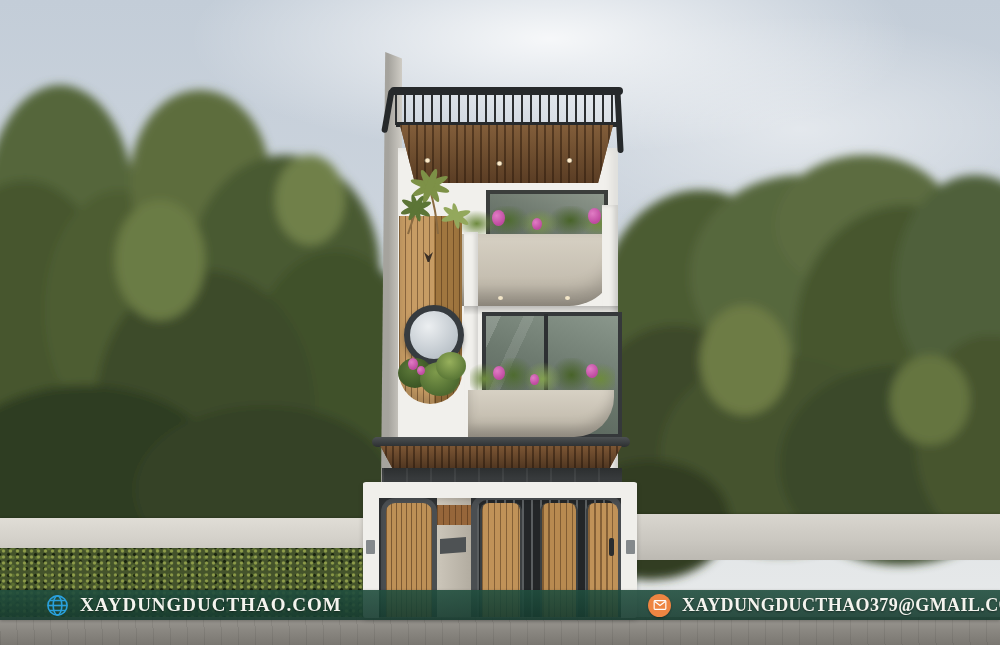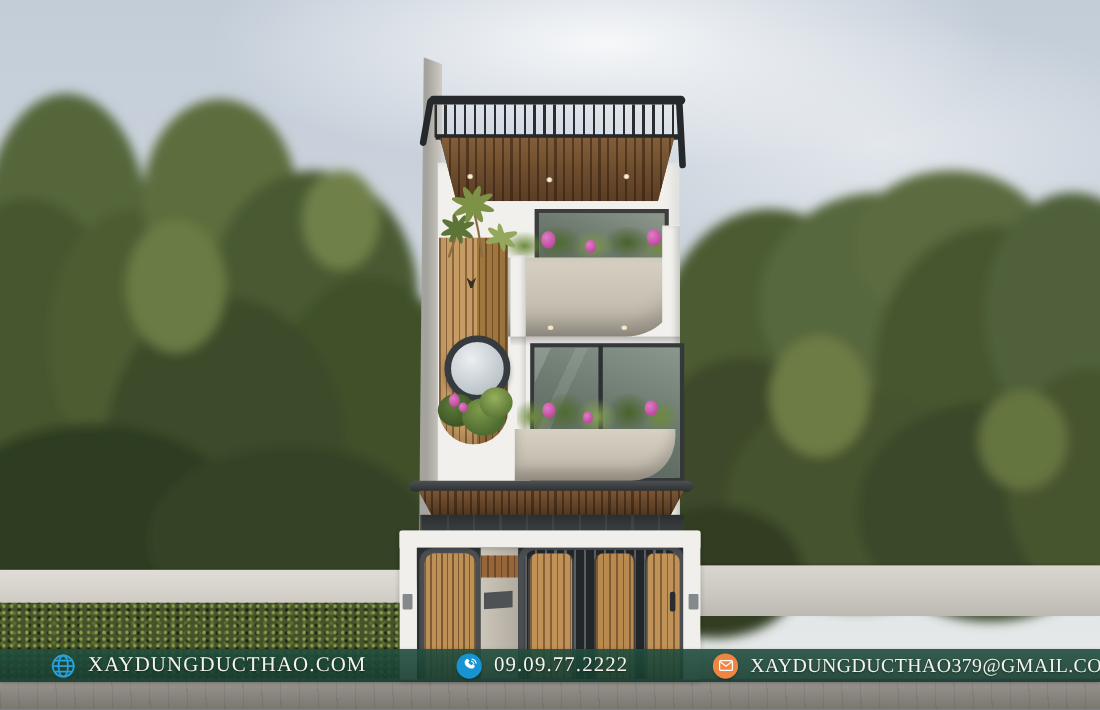--- a/index.html
+++ b/index.html
@@ -42,21 +42,21 @@
 
   
   .white{background:#f1f0ec;}
   .wood-slats{background-image:repeating-linear-gradient(90deg, rgba(62,36,14,.45) 0 1.5px, transparent 1.5px 6px);}
   .concrete{background:linear-gradient(180deg,#d7d1c4 0%,#c3bcae 70%,#aea79a 100%);}
 
   .banner{left:0;top:590px;width:1000px;height:30px;
     background:linear-gradient(180deg, rgba(32,78,62,.9), rgba(21,58,46,.9));
     box-shadow:0 1px 3px rgba(0,0,0,.25);}
   .contact{position:absolute;top:0;height:100%;display:flex;align-items:center;gap:11px;}
-  .contact .label{color:#f4f4ee;font-weight:400;font-size:19px;letter-spacing:1px;
+  .contact .label{color:#f4f4ee;font-weight:700;font-size:19px;letter-spacing:1px;
     text-shadow:0 1px 2px rgba(0,0,0,.45);white-space:nowrap;}
   .badge{width:23px;height:23px;border-radius:50%;display:flex;align-items:center;justify-content:center;
     box-shadow:0 1px 2px rgba(0,0,0,.35);}
   .flower{position:absolute;border-radius:50%;background:radial-gradient(circle at 35% 35%,#e07cc4,#bf4aa0 70%);}
   .shrub{position:absolute;border-radius:50%;}
   .g1{background:radial-gradient(circle at 40% 30%,#7e9a4b,#4d6a30 70%,#37512300);}
   .g2{background:radial-gradient(circle at 45% 35%,#97b05c,#5d7a38 70%,#3c582600);}
   .g3{background:radial-gradient(circle at 40% 35%,#5d7a3a,#3b5524 70%,#2c421b00);}
 </style>
 </head>
@@ -267,30 +267,20 @@
     <div class="contact" style="left:46px">
       <svg width="23" height="23" viewBox="0 0 24 24" fill="none" stroke="#2aa0dc" stroke-width="1.7">
         <circle cx="12" cy="12" r="10"></circle>
         <ellipse cx="12" cy="12" rx="4.5" ry="10"></ellipse>
         <line x1="2" y1="12" x2="22" y2="12"></line>
         <path d="M3.5 6.8 h17 M3.5 17.2 h17"></path>
       </svg>
       <span class="label">XAYDUNGDUCTHAO.COM</span>
     </div>
 
-    <div class="contact" style="left:415px">
-      <span class="badge" style="background:#1793d3">
-        <svg width="14" height="14" viewBox="0 0 24 24">
-          <path fill="#fff" d="M5 4.2 7.4 1.8a1.2 1.2 0 0 1 1.7 0l2 2a1.2 1.2 0 0 1 0 1.7L9.7 6.9a10.5 10.5 0 0 0 4.9 4.9l1.4-1.4a1.2 1.2 0 0 1 1.7 0l2 2a1.2 1.2 0 0 1 0 1.7L17.3 16.5c-1.3 1.3-8.2-1.2-10.9-3.9C3.7 9.9 3.7 5.5 5 4.2z"></path>
-          <path fill="none" stroke="#fff" stroke-width="1.6" stroke-linecap="round" d="M14.5 5.5 a5 5 0 0 1 4 4"></path>
-          <path fill="none" stroke="#fff" stroke-width="1.6" stroke-linecap="round" d="M15.5 2 a8.5 8.5 0 0 1 6.5 6.5"></path>
-        </svg>
-      </span>
-      <span class="label">09.09.77.2222</span>
-    </div>
 
     <div class="contact" style="left:648px">
       <span class="badge" style="background:#ee8542">
         <svg width="14" height="12" viewBox="0 0 24 20" fill="none" stroke="#fff" stroke-width="2">
           <rect x="2" y="2.5" width="20" height="15" rx="1.5"></rect>
           <path d="M3 4 l9 7 9-7"></path>
         </svg>
       </span>
       <span class="label" style="font-size:18px;letter-spacing:.4px">XAYDUNGDUCTHAO379@GMAIL.COM</span>
     </div>

